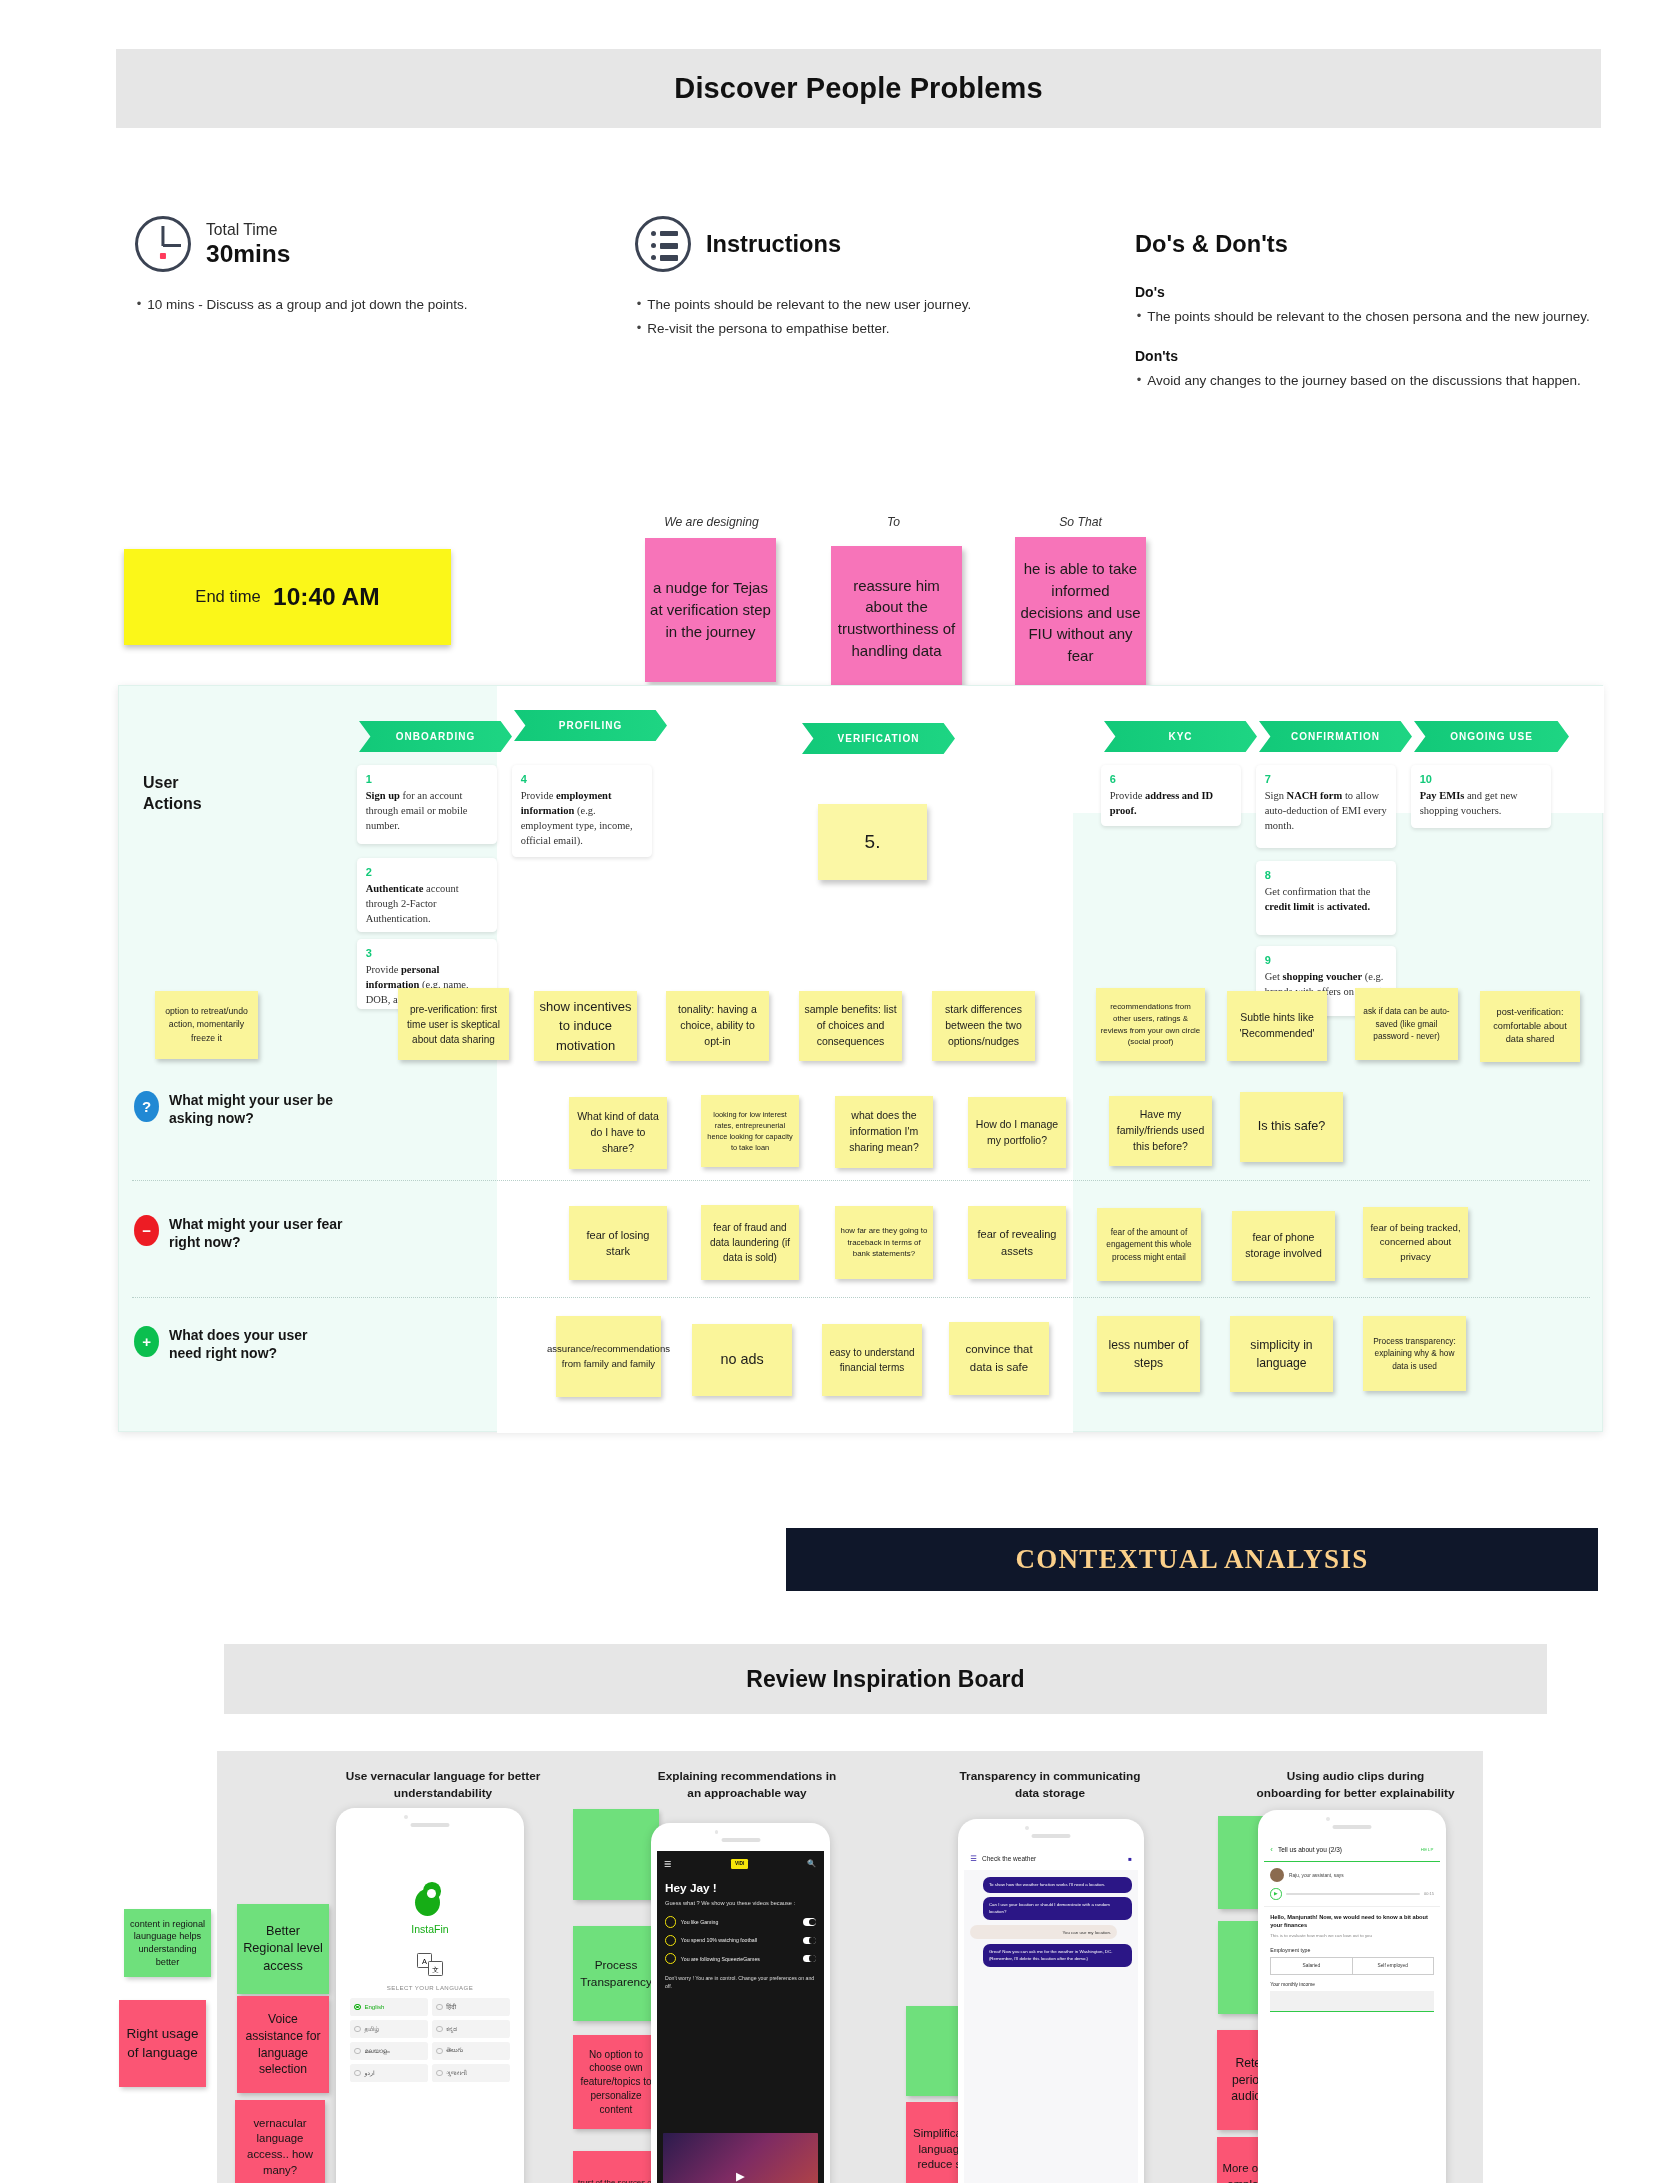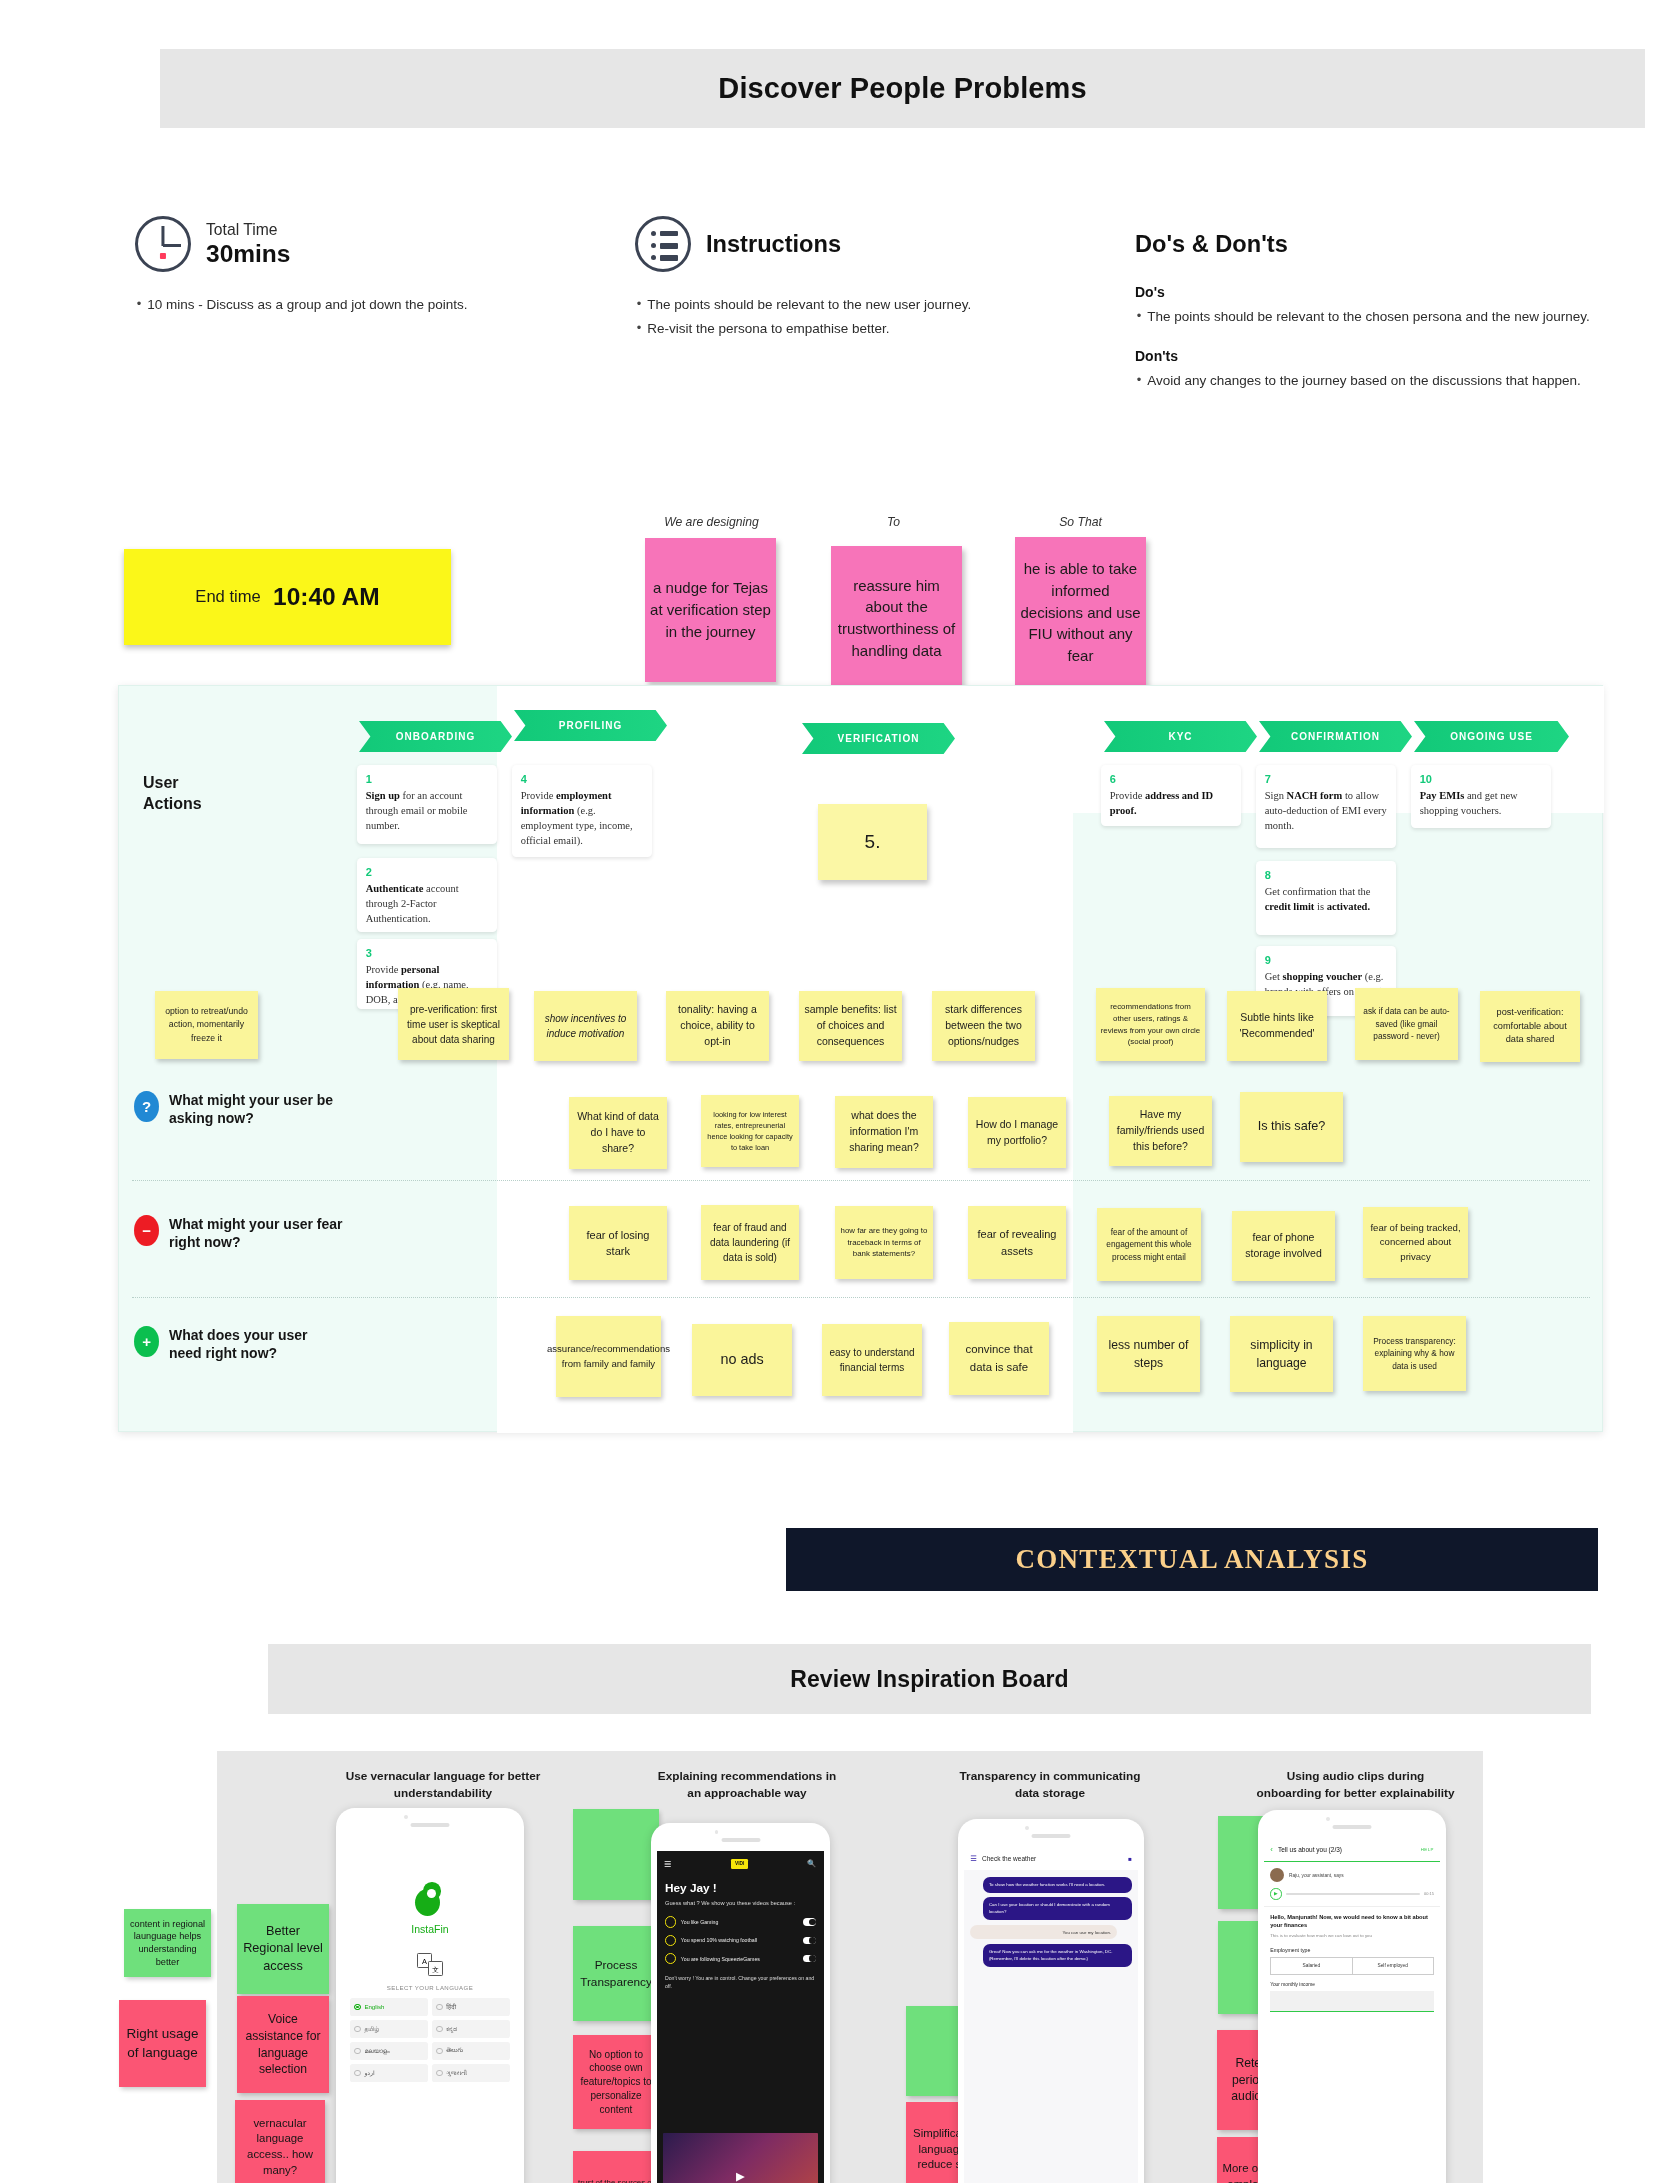--- a/index.html
+++ b/index.html
@@ -8,21 +8,21 @@
     background: #ffffff;
     font-family: "Liberation Sans", sans-serif;
     position: relative;
     overflow: hidden;
   }
 
   
   .grey-header {
     position: absolute;
     background: #e6e6e6;
-    display: flex; align-items: center; justify-content: center; margin-left: 44px;
+    display: flex; align-items: center; justify-content: center;
   }
   .grey-header .title {
     font-size: 29px; font-weight: bold; color: #111;
     letter-spacing: 0.1px;
   }
 
   
   .info-col { position: absolute; }
   .info-head { display: flex; align-items: center; gap: 15px; }
   .circ-icon {
@@ -289,21 +289,21 @@
     <span>5.</span>
   </div>
 
   <div class="note-y" style="left:36px;  top:305px; width:103px; height:68px;">
       <span style="font-size:8.7px;">option to retreat/undo action, momentarily freeze it</span>
     </div>
   <div class="note-y" style="left:279px; top:302px; width:111px; height:72px;">
       <span style="font-size:10px;">pre-verification: first time user is skeptical about data sharing</span>
     </div>
   <div class="note-y" style="left:415px; top:305px; width:103px; height:70px;">
-      <span style="font-size:10px;font-style:italic;">show incentives to induce motivation</span>
+      <span style="font-size:13px;">show incentives to induce motivation</span>
     </div>
   <div class="note-y" style="left:547px;top:305px; width:103px; height:70px;">
       <span style="font-size:10.5px;">tonality: having a choice, ability to opt-in</span>
     </div>
   <div class="note-y" style="left:680px;top:305px; width:103px; height:70px;">
       <span style="font-size:10.5px;">sample benefits: list of choices and consequences</span>
     </div>
   <div class="note-y" style="left:813px;top:305px; width:103px; height:70px;">
       <span style="font-size:10.5px;">stark differences between the two options/nudges</span>
     </div>

